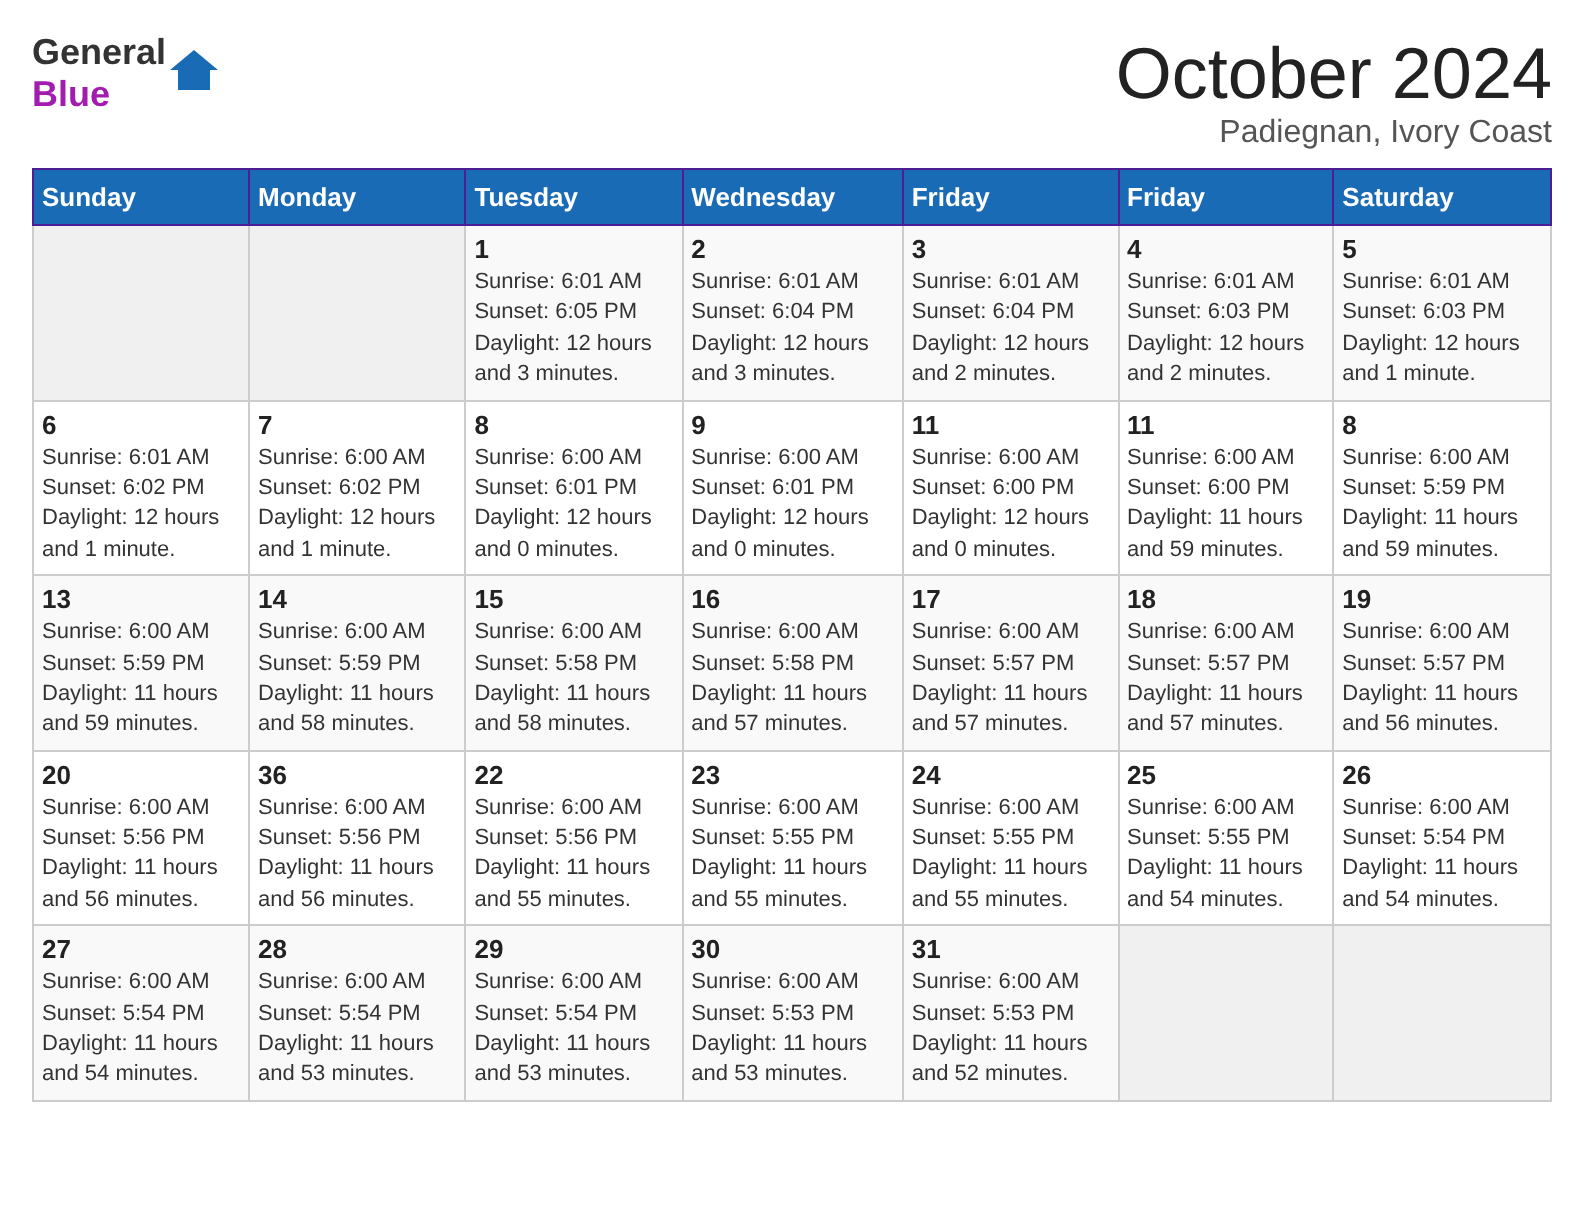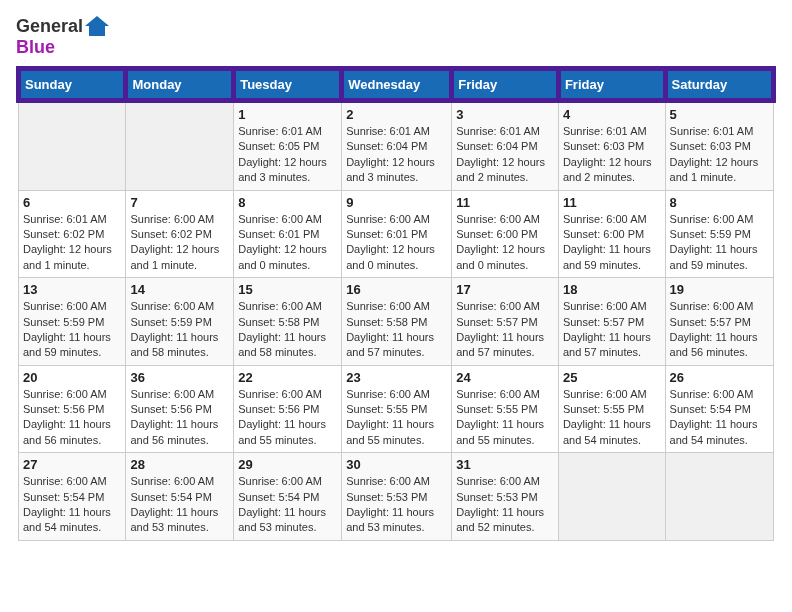--- a/index.html
+++ b/index.html
@@ -11,20 +11,21 @@
       padding: 16px;
     }
     .header-area {
       display: flex;
       justify-content: space-between;
       align-items: flex-start;
       margin-bottom: 8px;
     }
     .logo {
       display: flex;
+      align-items: center;
     }
     .logo-text-general {
       font-size: 18px;
       font-weight: bold;
       color: #333;
     }
     .logo-text-blue {
       font-size: 18px;
       font-weight: bold;
       color: #a21caf;
@@ -51,21 +52,21 @@
       border-collapse: collapse;
       font-size: 11px;
     }
     .calendar-table thead tr th {
       background-color: #1a6bb5;
       color: #fff;
       padding: 6px 4px;
       text-align: left;
       font-size: 13px;
       font-weight: bold;
-      border: 5px solid #4c1d95;
+      border: 1px solid #4c1d95;
     }
     .calendar-table tbody tr td {
       border: 1px solid #ccc;
       vertical-align: top;
       padding: 4px;
       width: 113px;
       min-height: 80px;
       background: #fff;
     }
     .calendar-table tbody tr:nth-child(odd) td {
@@ -94,20 +95,24 @@
   <div class="logo">
     <div>
       <span class="logo-text-general">General</span><br>
       <span class="logo-text-blue">Blue</span>
     </div>
     <svg class="logo-icon" viewBox="0 0 24 24">
       <path d="M12 2 L20 8 L20 20 L4 20 L4 8 Z" fill="#1a6bb5" opacity="0.7"></path>
       <path d="M12 0 L24 10 L20 10 L20 20 L4 20 L4 10 L0 10 Z" fill="#1a6bb5"></path>
     </svg>
   </div>
+  <div class="title-area">
+    <div class="month-title">October 2024</div>
+    <div class="location-title">Padiegnan, Ivory Coast</div>
+  </div>
 </div>
 
 <table class="calendar-table">
   <thead>
     <tr>
     <th>Sunday</th>
         <th>Monday</th>
         <th>Tuesday</th>
         <th>Wednesday</th>
         <th>Friday</th>

